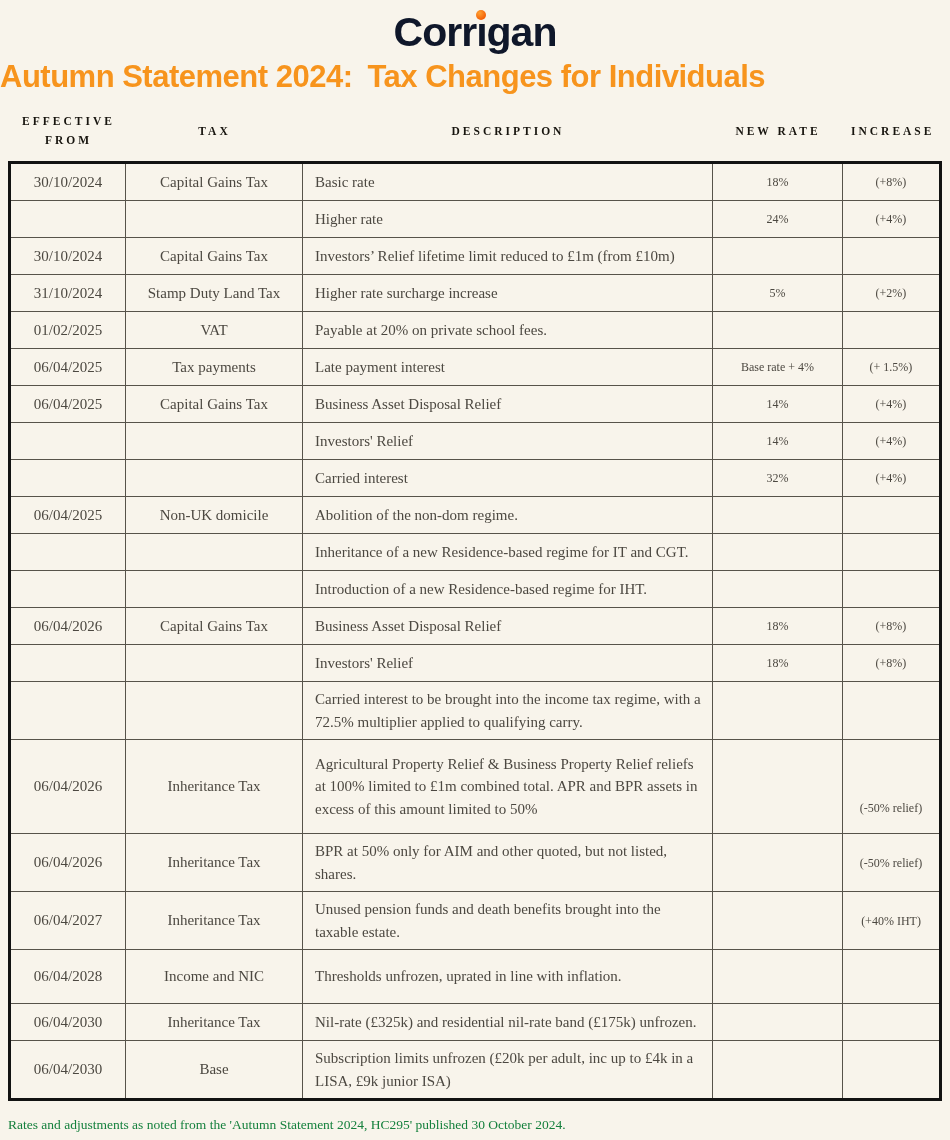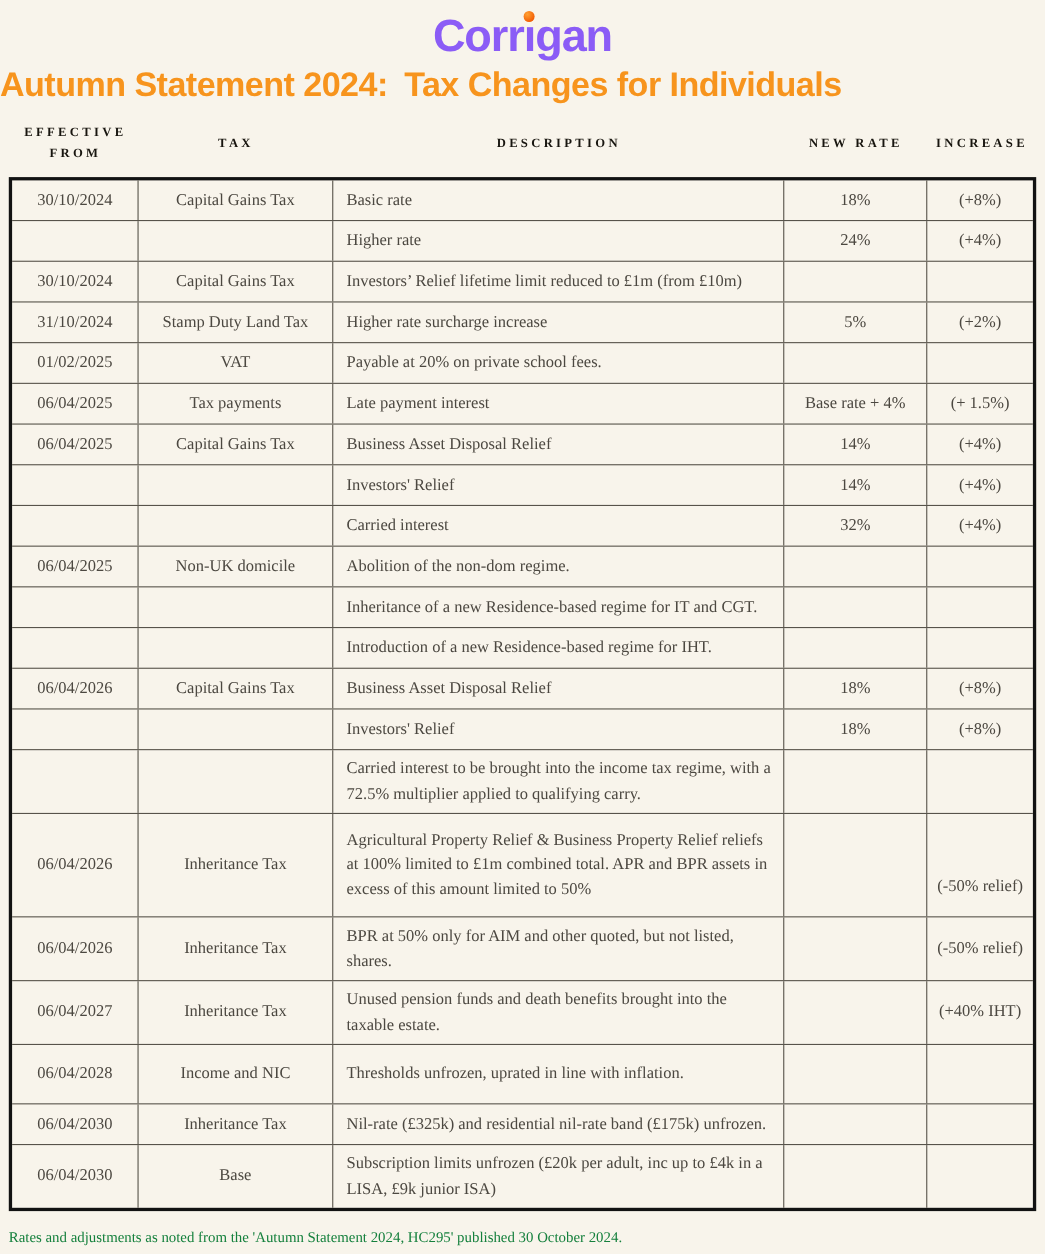--- a/index.html
+++ b/index.html
@@ -20,21 +20,21 @@
     padding-top:8px;
     overflow:hidden;
   }
   
   .logo{
     text-align:center;
     font-family:"Liberation Sans", sans-serif;
     font-weight:bold;
     font-size:41px;
     letter-spacing:-1px;
-    color:#8b5cf6;
+    color:#0f172a;
     line-height:48px;
     height:48px;
   }
   .logo-i{position:relative;display:inline-block;}
   .logo-i .dot{
     position:absolute;top:2px;left:50%;transform:translateX(-50%);
     width:10px;height:10px;border-radius:50%;
     background:radial-gradient(circle at 35% 30%, #ffa133, #f25c05 75%);
   }
   .page-title{
@@ -89,21 +89,21 @@
     line-height:1.5;
     padding:6px 8px;
     color:var(--body-ink);
   }
   .cell:last-child{border-right:none;}
   .cell.c-desc{
     justify-content:flex-start;
     text-align:left;
     padding-left:12px;
   }
-  .cell.c-rate,.cell.c-increase{font-size:15px;}
+  .cell.c-rate,.cell.c-increase{font-size:12px;}
   .cell.align-low{align-items:flex-end;padding-bottom:16px;}
   
   .footnote{
     margin:7px 8px 0 8px;
     font-size:13.5px;
     color:#15803d;
   }
 </style>
 </head>
 <body>

